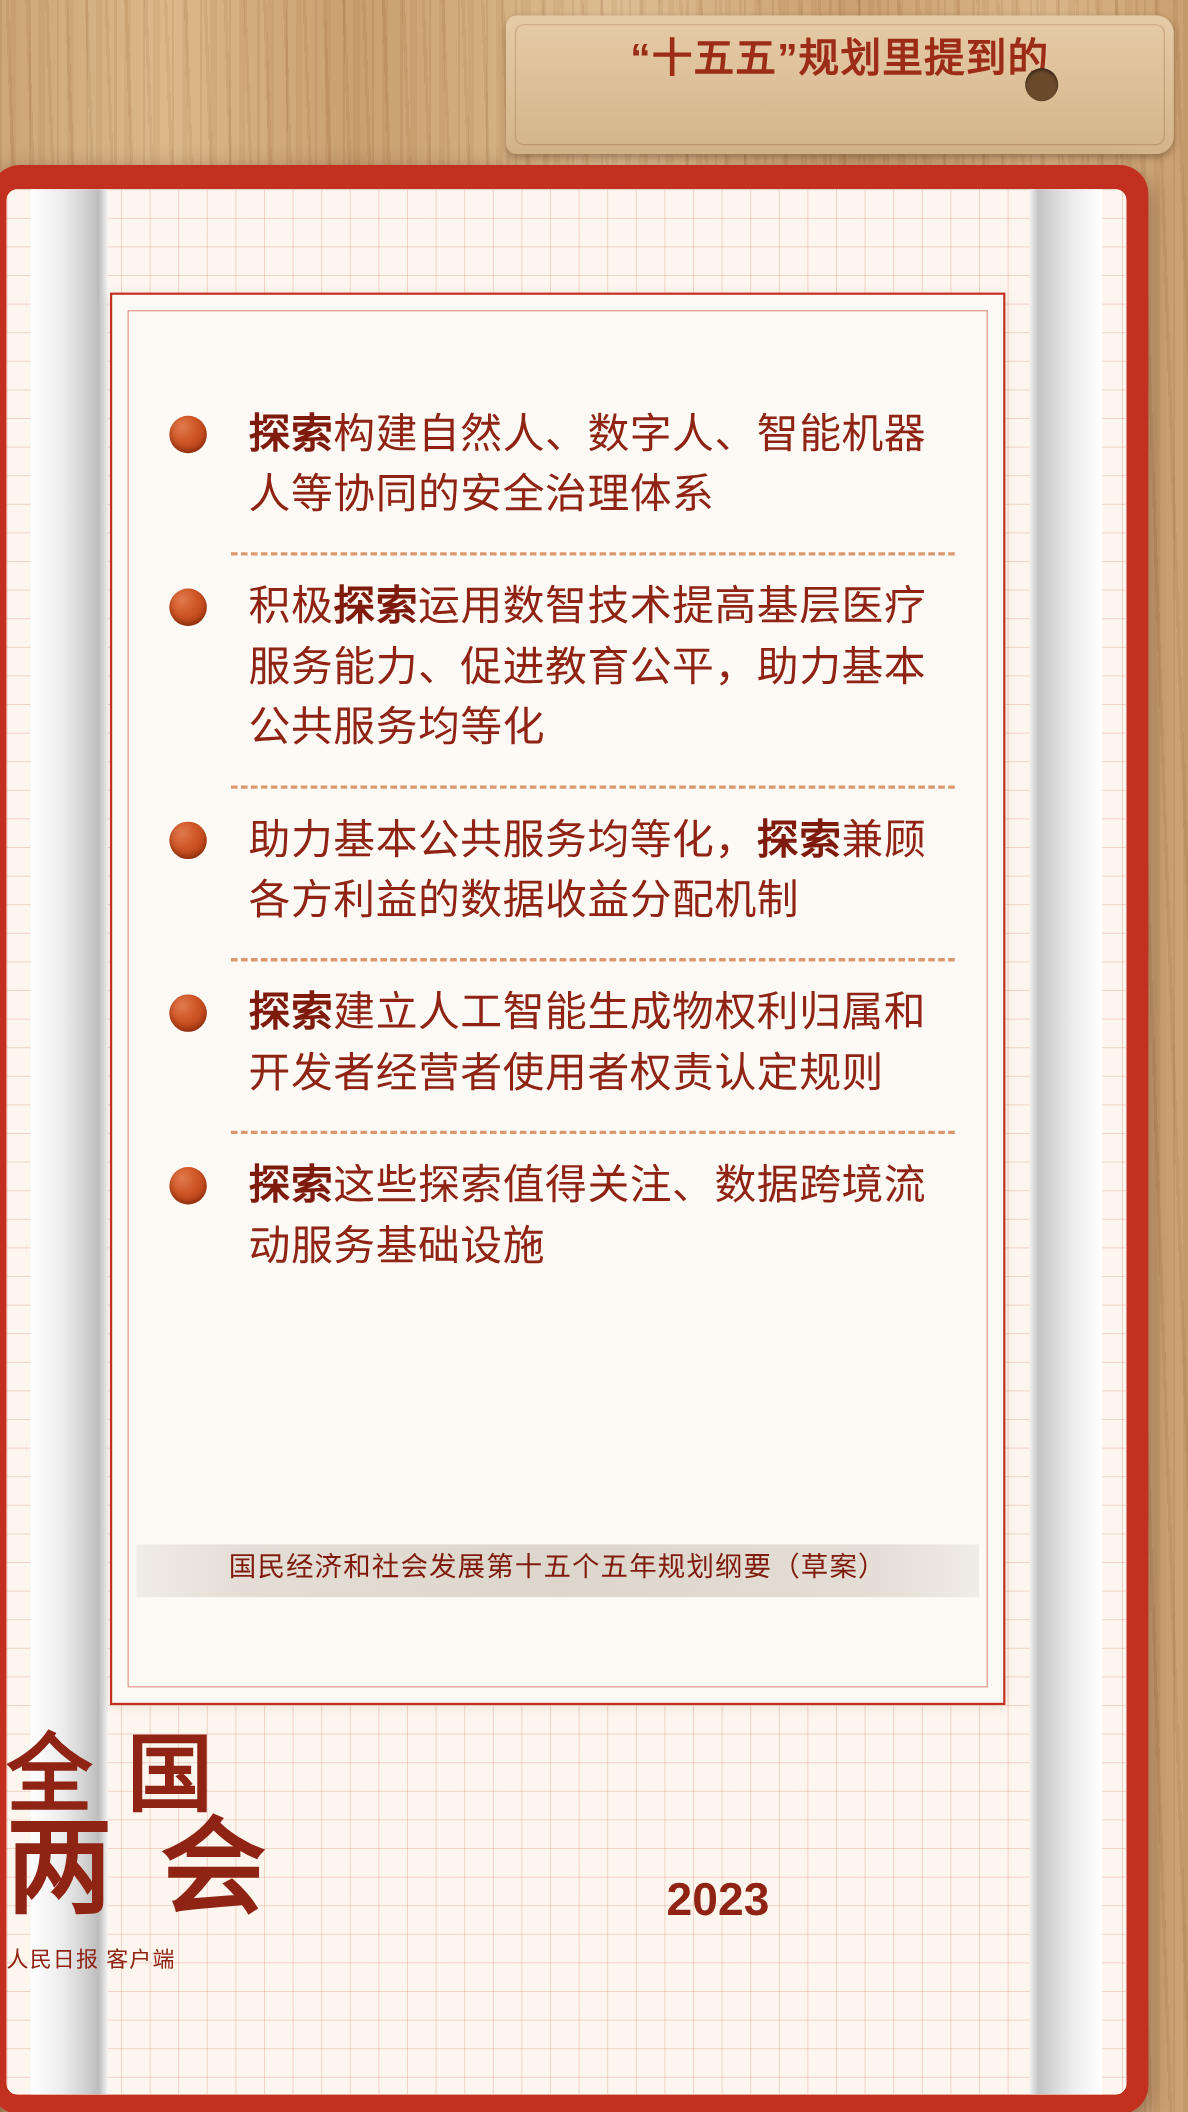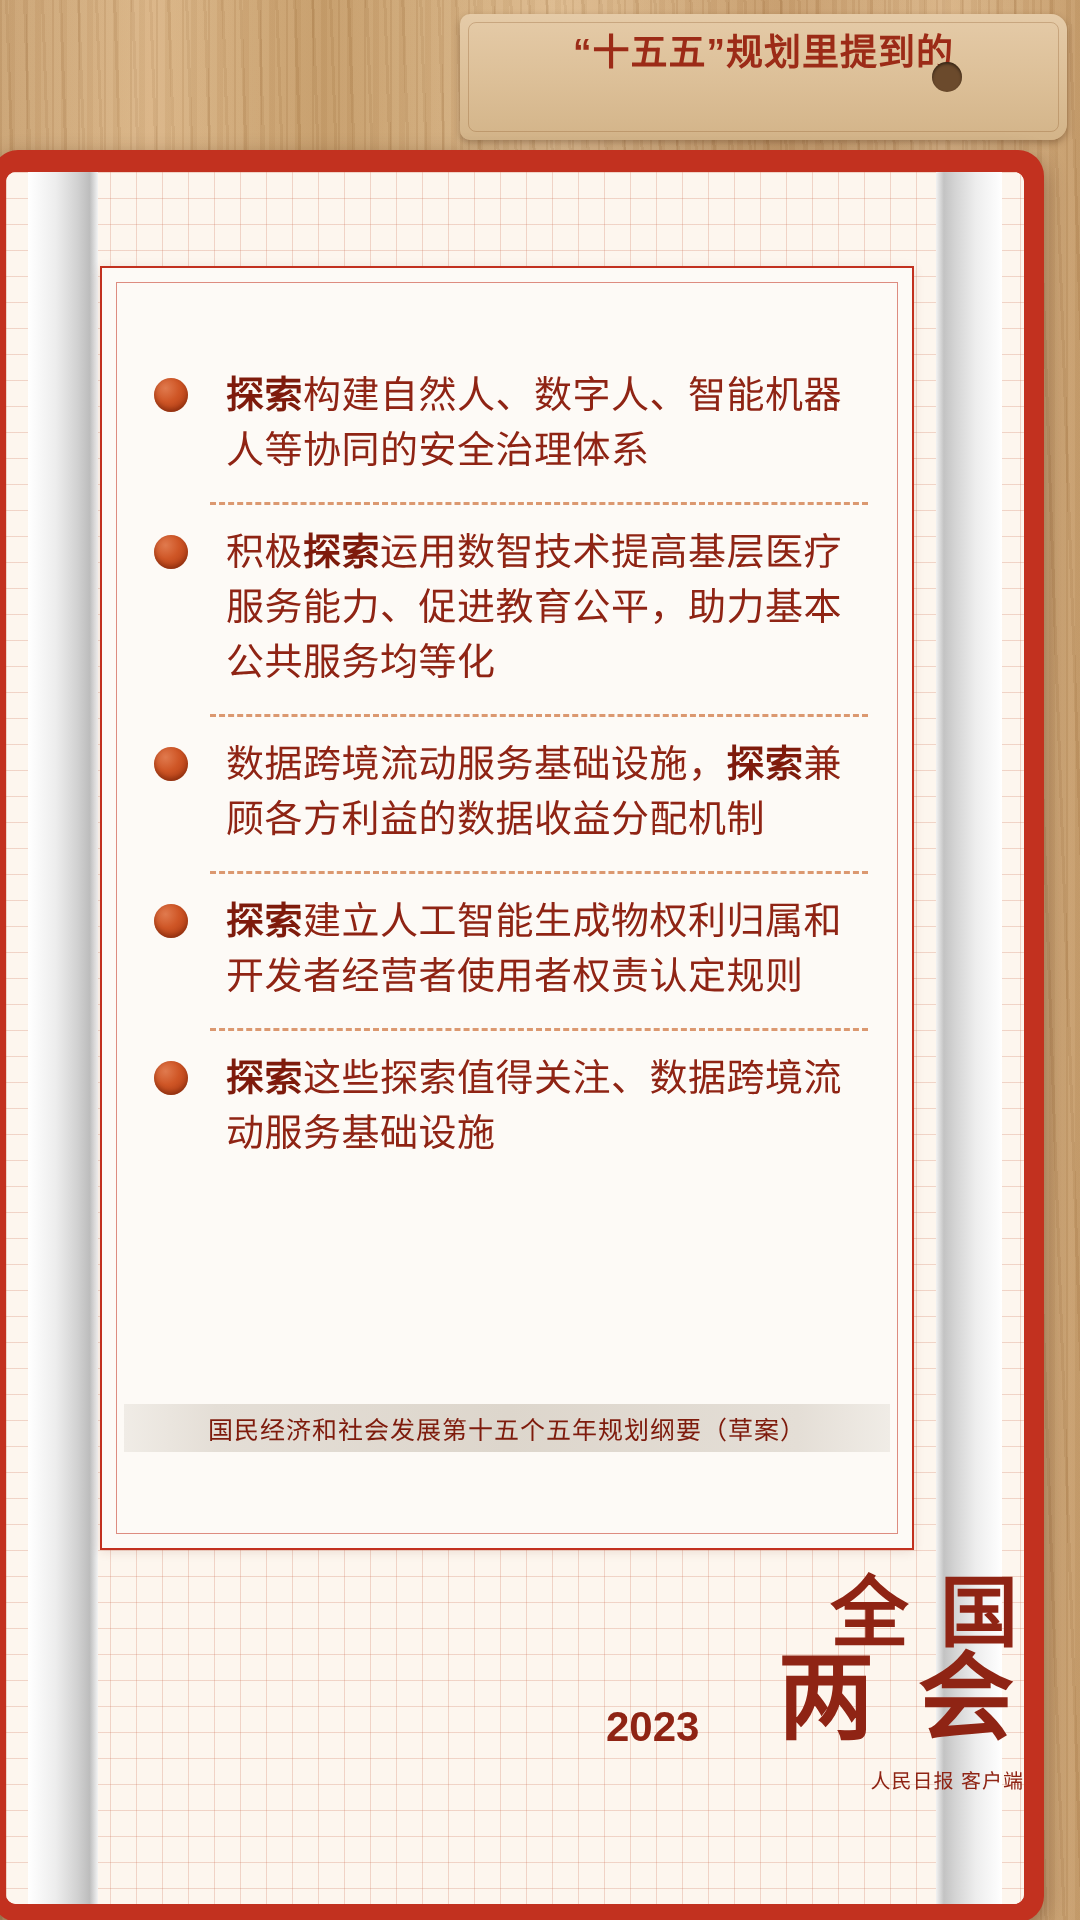--- a/index.html
+++ b/index.html
@@ -204,37 +204,37 @@
   }
 
   .source-bar {
     position: absolute;
     left: 22px;
     right: 22px;
     bottom: 96px;
     height: 48px;
     background: linear-gradient(90deg, #f0ece6 0%, #e4ded6 12%, #ddd6cc 50%, #e4ded6 88%, #f0ece6 100%);
     display: flex;
-    align-items: center;
+    align-items: flex-start;
     justify-content: center;
   }
   .source-text {
     color: #7e1b0c;
     font-size: 25px;
     letter-spacing: 1px;
     font-family: "Liberation Serif", "DejaVu Serif", serif;
   }
 
   
   .logo {
     position: absolute;
     left: 0;
     right: 0;
     top: 1405px;
-    text-align: right;
+    text-align: left;
   }
   .logo-main {
     color: #8f2414;
     font-size: 78px;
     font-weight: bold;
     line-height: 74px;
     letter-spacing: 6px;
     font-family: "Liberation Serif", "DejaVu Serif", serif;
   }
   .logo-sub-row {
@@ -302,21 +302,21 @@
 
           <div class="item">
             <span class="bullet"></span>
             <div class="item-text"><span>积极</span><b>探索</b><span>运用数智技术提高基层医疗服务能力、促进教育公平，助力基本公共服务均等化</span></div>
           </div>
 
           <div class="divider"></div>
 
           <div class="item">
             <span class="bullet"></span>
-            <div class="item-text"><span>数据跨境流动服务基础设施，</span><b>探索</b><span>兼顾各方利益的数据收益分配机制</span></div>
+            <div class="item-text"><span>助力基本公共服务均等化，</span><b>探索</b><span>兼顾各方利益的数据收益分配机制</span></div>
           </div>
 
           <div class="divider"></div>
 
           <div class="item">
             <span class="bullet"></span>
             <div class="item-text"><b>探索</b><span>建立人工智能生成物权利归属和开发者经营者使用者权责认定规则</span></div>
           </div>
 
           <div class="divider"></div>

